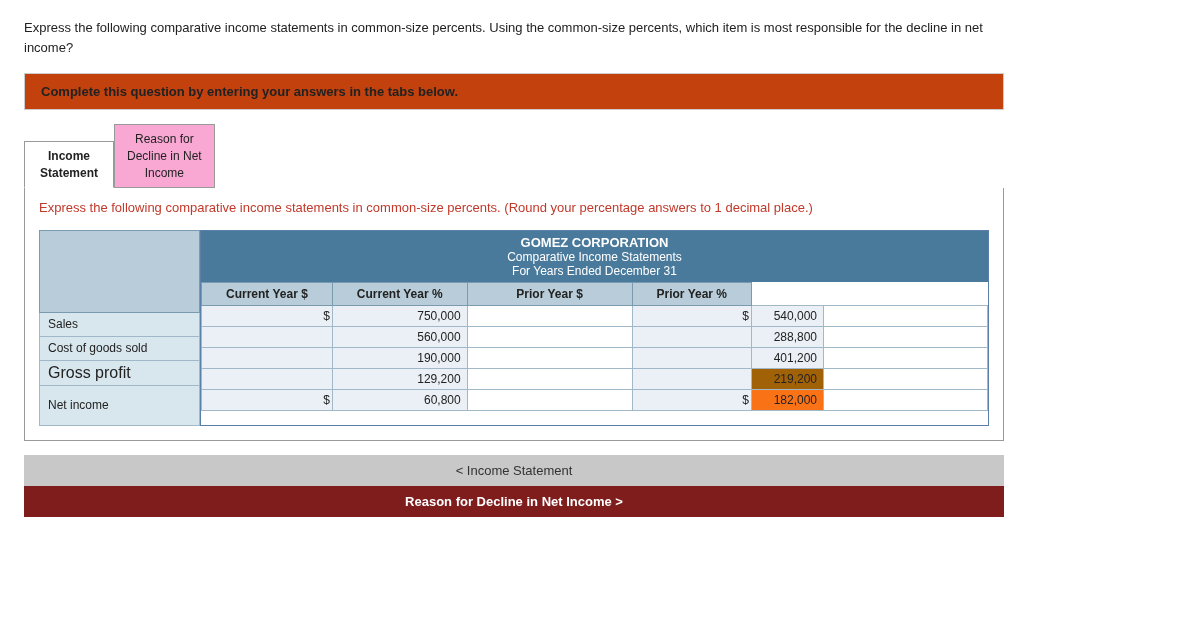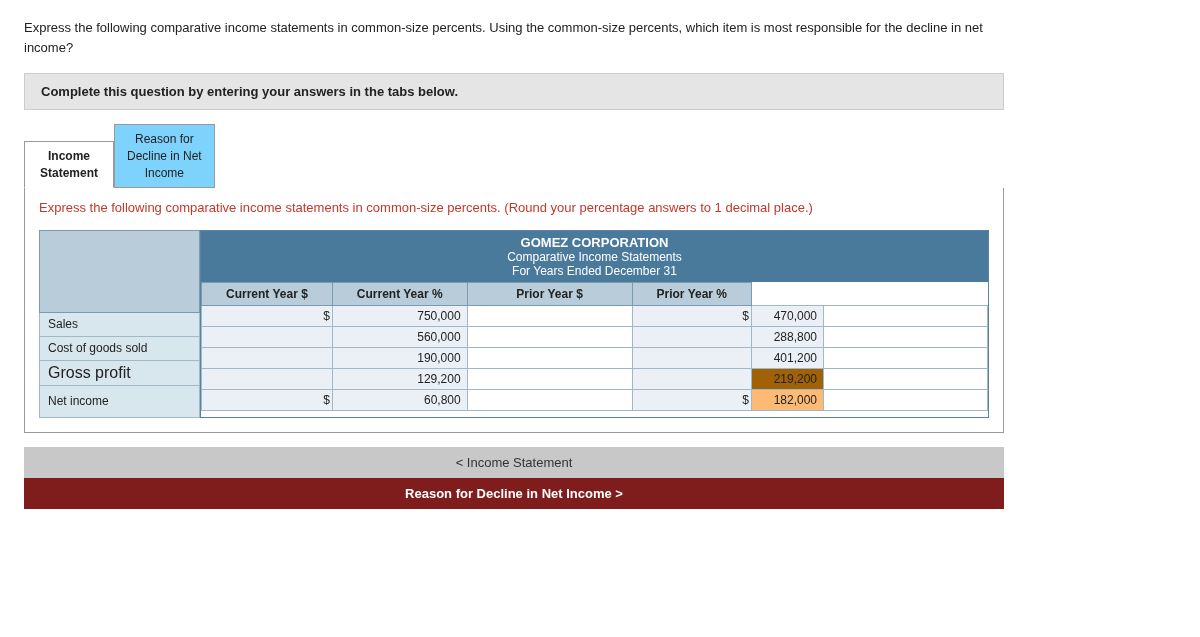--- a/index.html
+++ b/index.html
@@ -10,41 +10,41 @@
       color: #222;
       padding: 18px 24px;
     }
     .question-text {
       font-size: 13px;
       line-height: 1.5;
       margin-bottom: 16px;
       max-width: 980px;
     }
     .instruction-bar {
-      background: #e5e5e5;
+      background: #c2410c;
       border: 1px solid #ccc;
       padding: 10px 16px;
       font-weight: bold;
       font-size: 13px;
       margin-bottom: 14px;
       max-width: 980px;
     }
     .tabs-row {
       display: flex;
       align-items: flex-end;
       margin-bottom: 0;
       max-width: 980px;
     }
     .tab {
       border: 1px solid #999;
       padding: 6px 12px;
       font-size: 12px;
       text-align: center;
       cursor: pointer;
-      background: #7dd3fc;
+      background: #f9a8d4;
       line-height: 1.4;
       min-width: 90px;
     }
     .tab.active {
       background: #fff;
       border-bottom: 1px solid #fff;
       font-weight: bold;
       z-index: 1;
       position: relative;
     }
@@ -180,21 +180,21 @@
       <tr>
             <td class="label-cell" style="background: rgb(216, 230, 238); border: 1px solid rgb(160, 184, 200); padding: 3px 8px; min-width: 160px; font-size: 12px; height: 24px;">Sales</td>
           </tr>
           <tr>
             <td class="label-cell" style="background: rgb(216, 230, 238); border: 1px solid rgb(160, 184, 200); padding: 3px 8px; min-width: 160px; font-size: 12px; height: 24px;">Cost of goods sold</td>
           </tr>
           <tr>
             <td class="label-cell" style="background: rgb(216, 230, 238); border: 1px solid rgb(160, 184, 200); padding: 3px 8px; min-width: 160px; font-size: 16px; height: 24px;">Gross profit</td>
           </tr>
           <tr>
-            <td class="label-cell" style="background: rgb(216, 230, 238); border: 1px solid rgb(160, 184, 200); padding: 3px 8px; min-width: 160px; font-size: 12px; height: 32px;">Net income</td>
+            <td class="label-cell" style="background: rgb(216, 230, 238); border: 1px solid rgb(160, 184, 200); padding: 3px 8px; min-width: 160px; font-size: 12px; height: 40px;">Net income</td>
           </tr>
         </tbody>
     </table>
 
     <div class="corp-table-wrapper">
       <div class="corp-header">
         <div class="title-main">GOMEZ CORPORATION</div>
         <div class="title-sub">Comparative Income Statements</div>
         <div class="title-period">For Years Ended December 31</div>
       </div>
@@ -206,21 +206,21 @@
               <th>Prior Year $</th>
               <th>Prior Year %</th>
             </tr>
         </thead>
         <tbody id="data-rows">
         <tr>
               <td class="dollar-cell" style="background: rgb(234, 240, 245); border: 1px solid rgb(160, 184, 200); text-align: right; width: 18px; padding: 3px 2px; font-size: 12px;">$</td>
               <td class="value-cell" style="background: rgb(234, 240, 245); border: 1px solid rgb(160, 184, 200); text-align: right; padding: 3px 6px; font-size: 12px; min-width: 72px;">750,000</td>
               <td class="input-cell" style="background: rgb(255, 255, 255); border: 1px solid rgb(160, 184, 200); min-width: 100px;"><input type="text" style=""></td>
               <td class="dollar-cell" style="background: rgb(234, 240, 245); border: 1px solid rgb(160, 184, 200); text-align: right; width: 18px; padding: 3px 2px; font-size: 12px;">$</td>
-              <td class="value-cell" style="background: rgb(234, 240, 245); border: 1px solid rgb(160, 184, 200); text-align: right; padding: 3px 6px; font-size: 12px; min-width: 72px;">470,000</td>
+              <td class="value-cell" style="background: rgb(234, 240, 245); border: 1px solid rgb(160, 184, 200); text-align: right; padding: 3px 6px; font-size: 12px; min-width: 72px;">540,000</td>
               <td class="input-cell" style="background: rgb(255, 255, 255); border: 1px solid rgb(160, 184, 200); min-width: 100px;"><input type="text" style=""></td>
             </tr>
             <tr>
               <td class="dollar-cell" style="background: rgb(234, 240, 245); border: 1px solid rgb(160, 184, 200); text-align: right; width: 18px; padding: 3px 2px; font-size: 12px;"></td>
               <td class="value-cell" style="background: rgb(234, 240, 245); border: 1px solid rgb(160, 184, 200); text-align: right; padding: 3px 6px; font-size: 12px; min-width: 72px;">560,000</td>
               <td class="input-cell" style="background: rgb(255, 255, 255); border: 1px solid rgb(160, 184, 200); min-width: 100px;"><input type="text" style=""></td>
               <td class="dollar-cell" style="background: rgb(234, 240, 245); border: 1px solid rgb(160, 184, 200); text-align: right; width: 18px; padding: 3px 2px; font-size: 12px;"></td>
               <td class="value-cell" style="background: rgb(234, 240, 245); border: 1px solid rgb(160, 184, 200); text-align: right; padding: 3px 6px; font-size: 12px; min-width: 72px;">288,800</td>
               <td class="input-cell" style="background: rgb(255, 255, 255); border: 1px solid rgb(160, 184, 200); min-width: 100px;"><input type="text" style=""></td>
             </tr>
@@ -238,21 +238,21 @@
               <td class="input-cell" style="background: rgb(255, 255, 255); border: 1px solid rgb(160, 184, 200); min-width: 100px;"><input type="text" style=""></td>
               <td class="dollar-cell" style="background: rgb(234, 240, 245); border: 1px solid rgb(160, 184, 200); text-align: right; width: 18px; padding: 3px 2px; font-size: 12px;"></td>
               <td class="value-cell" style="background: #a16207; border: 1px solid rgb(160, 184, 200); text-align: right; padding: 3px 6px; font-size: 12px; min-width: 72px;">219,200</td>
               <td class="input-cell" style="background: rgb(255, 255, 255); border: 1px solid rgb(160, 184, 200); min-width: 100px;"><input type="text" style=""></td>
             </tr>
             <tr>
               <td class="dollar-cell" style="background: rgb(234, 240, 245); border: 1px solid rgb(160, 184, 200); text-align: right; width: 18px; padding: 3px 2px; font-size: 12px;">$</td>
               <td class="value-cell" style="background: rgb(234, 240, 245); border: 1px solid rgb(160, 184, 200); text-align: right; padding: 3px 6px; font-size: 12px; min-width: 72px;">60,800</td>
               <td class="input-cell" style="background: rgb(255, 255, 255); border: 1px solid rgb(160, 184, 200); min-width: 100px;"><input type="text" style=""></td>
               <td class="dollar-cell" style="background: rgb(234, 240, 245); border: 1px solid rgb(160, 184, 200); text-align: right; width: 18px; padding: 3px 2px; font-size: 12px;">$</td>
-              <td class="value-cell" style="background: #fdba74; border: 1px solid rgb(160, 184, 200); padding: 3px 6px; font-size: 12px; min-width: 72px;">182,000</td>
+              <td class="value-cell" style="background: #f97316; border: 1px solid rgb(160, 184, 200); padding: 3px 6px; font-size: 12px; min-width: 72px;">182,000</td>
               <td class="input-cell" style="background: rgb(255, 255, 255); border: 1px solid rgb(160, 184, 200); min-width: 100px;"><input type="text" style=""></td>
             </tr>
           </tbody>
       </table>
     </div>
   </div>
 </div>
 
 <div style="max-width:980px;">
   <div style="display:flex; justify-content:space-between; margin-top:14px; padding-left:0;flex-direction:column;">

